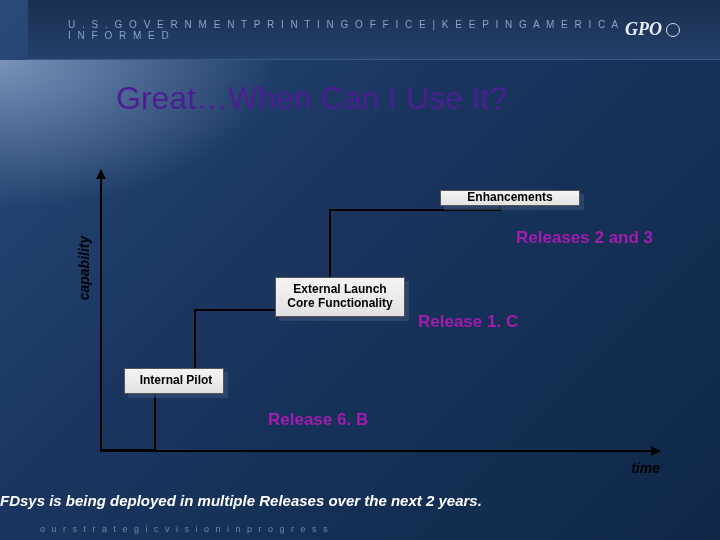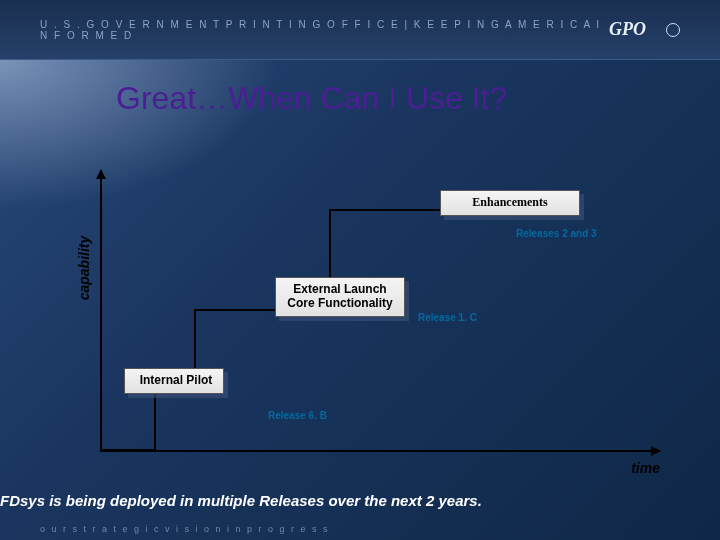--- a/index.html
+++ b/index.html
@@ -18,36 +18,37 @@
     background: radial-gradient(ellipse at top left, rgba(200,220,250,0.5), transparent 70%);
     pointer-events: none;
   }
   .header-bar {
     height: 60px;
     background: linear-gradient(to bottom, #1a2f50 0%, #25406a 100%);
     border-bottom: 1px solid #3a5a8a;
     display: flex;
     align-items: center;
     padding: 0 40px 0 40px;
+    margin-left: 28px;
   }
   .header-text {
     color: #8aa3c6;
     font-size: 10px;
     letter-spacing: 2px;
     font-weight: normal;
   }
   .logo {
     color: #e6edf7;
     font-family: Georgia, serif;
     font-style: italic;
     font-size: 18px;
     font-weight: bold;
     display: flex;
     align-items: center;
-    gap: 20px;
+    gap: 4px;
   }
   .logo-icon {
     width: 14px; height: 14px;
     border: 1px solid #cfe0f5;
     border-radius: 50%;
     position: relative;
   }
   .title {
     color: #4c1d95;
     background: rgba(230,240,255,0.0);
@@ -130,23 +131,23 @@
     text-align: center;
     color: #000;
     display: flex;
     align-items: center;
     justify-content: center;
     padding: 4px 8px;
     line-height: 1.15;
   }
   .release-label {
     position: absolute;
-    font-size: 10px;
-    font-weight: bold;
-    color: #0369a1;
+    font-size: 17px;
+    font-weight: bold;
+    color: #a21caf;
     white-space: nowrap;
   }
   .caption {
     position: absolute;
     left: 0; right: 0;
     top: 492px;
     color: #fff;
     font-style: italic;
     font-weight: bold;
     font-size: 15px;
@@ -177,21 +178,21 @@
 <div class="chart-area">
   <div class="y-axis"></div>
   <div class="x-axis"></div>
   <div class="y-label">capability</div>
   <div class="x-label">time</div>
 
   <svg class="step-path" viewBox="0 0 560 280" preserveAspectRatio="none">
     <polyline points="0,280 55,280 55,210 95,210 95,140 230,140 230,40 400,40 400,25" fill="none" stroke="#000" stroke-width="2"></polyline>
   </svg>
 
-  <div class="stage-box" style="left:360px; top:20px; width:140px; height:26px;font-family:Liberation Serif, serif;">
+  <div class="stage-box" style="left:360px; top:20px; width:140px; height:16px;">
     <span>Enhancements</span>
   </div>
   <div class="release-label" style="left:436px; top:58px;">Releases 2 and 3</div>
 
   <div class="stage-box" style="left:195px; top:107px; width:130px; height:40px;">
     <span>External Launch Core Functionality</span>
   </div>
   <div class="release-label" style="left:338px; top:142px;">Release 1. C</div>
 
   <div class="stage-box" style="left:44px; top:198px; width:100px; height:26px;padding-left:12px;">

